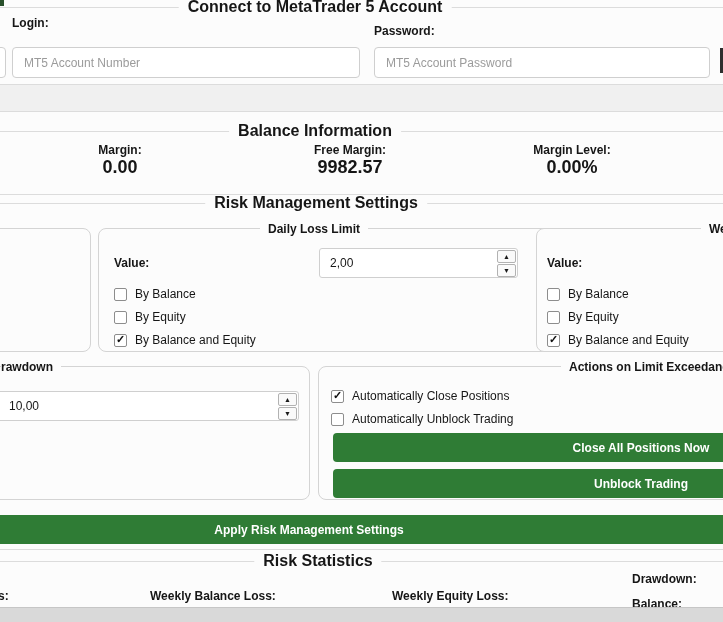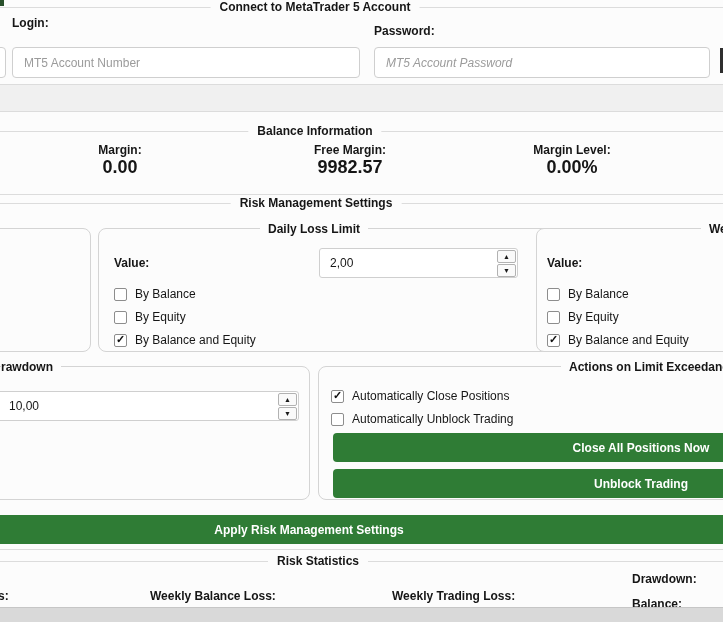--- a/index.html
+++ b/index.html
@@ -5,21 +5,21 @@
   :root{
     --bg:#fcfcfc; --line:#dcdcdc; --boxborder:#d4d4d4; --inputborder:#cfcfcf;
     --text:#161616; --muted:#9b9b9b; --accent:#2f7c35; --band:#f0f0f0; --band2:#d9d9d9;
   }
   *{margin:0;padding:0;box-sizing:border-box;}
   html,body{background:#e9e9e9;}
   body{font-family:"Liberation Sans", sans-serif;}
   #screen{position:relative;width:723px;height:622px;background:var(--bg);overflow:hidden;color:var(--text);}
   .hline{position:absolute;left:0;width:723px;height:1px;background:var(--line);}
   .legend{position:absolute;transform:translateX(-50%);background:var(--bg);padding:0 9px;
-          font-weight:bold;font-size:12px;line-height:14px;white-space:nowrap;}
+          font-weight:bold;font-size:16px;line-height:14px;white-space:nowrap;}
   .band{position:absolute;left:0;width:723px;background:var(--band);border-bottom:1px solid var(--line);}
   .lbl{position:absolute;font-weight:bold;font-size:12px;line-height:14px;white-space:nowrap;}
   .txtinput{position:absolute;height:31px;border:1px solid var(--inputborder);border-radius:4px;
             background:#fff;font-family:"Liberation Sans",sans-serif;font-size:12px;color:var(--text);
             padding:0 11px;outline:none;}
   .txtinput::placeholder{color:var(--muted);opacity:1;}
   .stat{position:absolute;transform:translateX(-50%);text-align:center;white-space:nowrap;}
   .stat .s-label{font-weight:bold;font-size:12px;line-height:14px;}
   .stat .s-value{font-weight:bold;font-size:18px;line-height:20px;margin-top:0;}
   .groupbox{position:absolute;border:1px solid var(--boxborder);border-radius:8px;background:var(--bg);}
@@ -53,21 +53,21 @@
 
   <div class="hline" style="top:7px"></div>
   <div class="legend" style="left:315px;top:0">Connect to MetaTrader 5 Account</div>
 
   <div class="fragment" style="left:-30px;top:47px;width:36px;height:31px;background:#fff;border:1px solid var(--inputborder);border-radius:4px;"></div>
 
   <div class="lbl" style="left:12px;top:16px">Login:</div>
   <input class="txtinput" style="left: 12px; top: 47px; width: 348px;" type="text" placeholder="MT5 Account Number">
 
   <div class="lbl" style="left:374px;top:24px">Password:</div>
-  <input class="txtinput" style="left: 374px; top: 47px; width: 336px; font-style: italic;" type="text" placeholder="MT5 Account Password">
+  <input class="txtinput" style="left: 374px; top: 47px; width: 336px;" type="text" placeholder="MT5 Account Password">
 
   <div class="fragment" style="left:720px;top:48px;width:3px;height:25px;background:#2e2e2e;"></div>
 
   <div class="hline" style="top:84px"></div>
   <div class="band" style="top:85px;height:27px;"></div>
 
   <div class="hline" style="top:131px"></div>
   <div class="legend" style="left:315px;top:124px">Balance Information</div>
 
   <div class="stat" style="left:120px;top:143px">
@@ -184,19 +184,19 @@
     <span class="btn-text" style="left:319px;">Apply Risk Management Settings</span>
   </button>
 
   <div class="hline" style="top:549px"></div>
 
   <div class="hline" style="top:561px"></div>
   <div class="legend" style="left:318px;top:554px">Risk Statistics</div>
 
   <div class="lbl" style="left:-2px;top:589px">s:</div>
   <div class="lbl" style="left:150px;top:589px">Weekly Balance Loss:</div>
-  <div class="lbl" style="left:392px;top:589px">Weekly Trading Loss:</div>
+  <div class="lbl" style="left:392px;top:589px">Weekly Equity Loss:</div>
   <div class="lbl" style="left:632px;top:572px">Drawdown:</div>
   <div class="lbl" style="left:632px;top:597px">Balance:</div>
 
   <div class="band" style="top:607px;height:15px;background:var(--band2);border-top:1px solid #c6c6c6;border-bottom:none;"></div>
 
 </div>
 
 </body></html>

